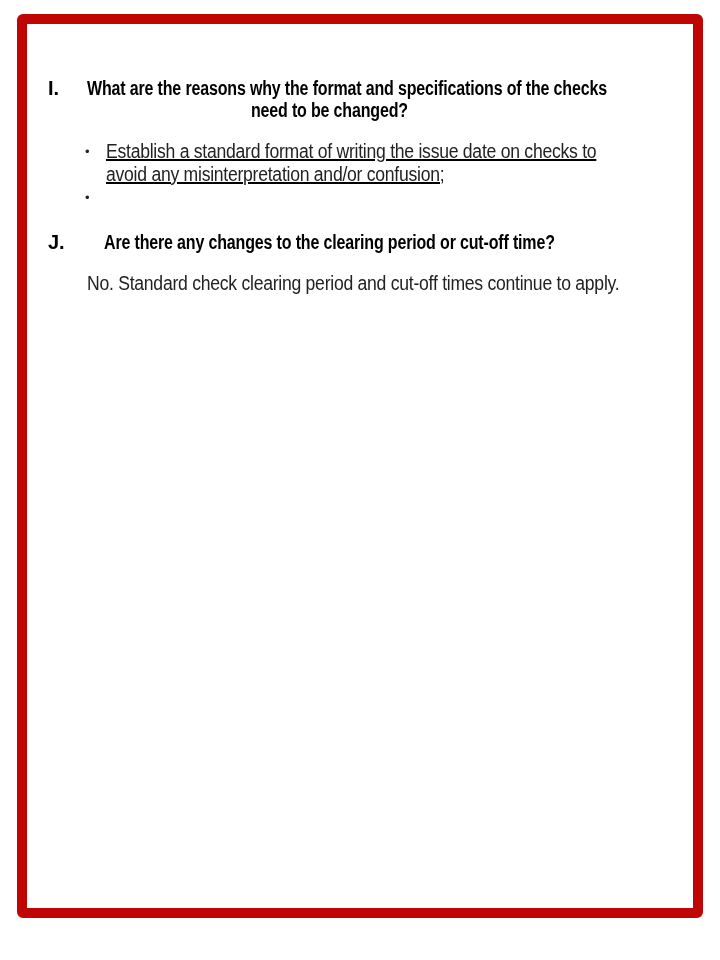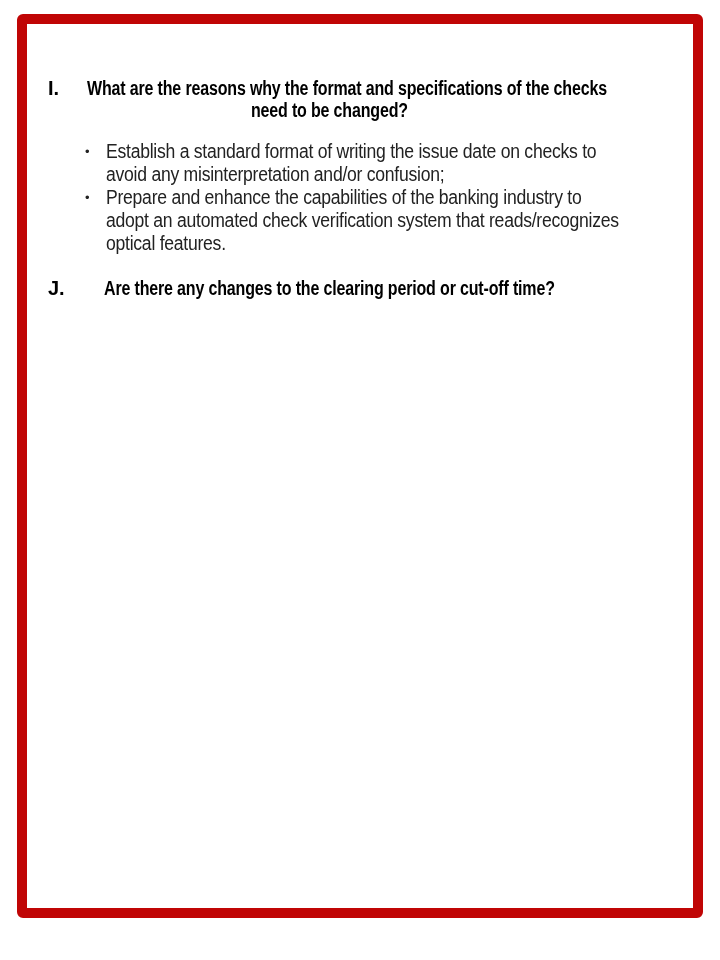--- a/index.html
+++ b/index.html
@@ -66,21 +66,21 @@
     display: flex;
     padding-left: 58px;
   }
   .bglyph {
     flex: 0 0 21px;
     width: 21px;
     font-size: 13px;
     line-height: 23px;
     color: #222222;
   }
-  .blines { flex: 1 1 auto; min-width: 0; }
+  .blines { flex: 1 1 auto; min-width: 0; text-decoration: underline; }
   .faq-second { margin-top: 22px; }
   .answer {
     margin-top: 19px;
     padding-left: 60px;
   }
 </style>
 </head>
 <body>
 
 <div class="frame">
@@ -98,32 +98,30 @@
       <div class="bullets">
         <div class="brow">
           <span class="bglyph">•</span>
           <div class="blines">
             <div class="line bodyline">Establish a standard format of writing the issue date on checks to</div>
             <div class="line bodyline">avoid any misinterpretation and/or confusion;</div>
           </div>
         </div>
         <div class="brow">
           <span class="bglyph">•</span>
-          <div class="blines">
-            <div class="line bodyline">Prepare and enhance the capabilities of the banking industry to</div>
-            <div class="line bodyline">adopt an automated check verification system that reads/recognizes</div>
-            <div class="line bodyline">optical features.</div>
-          </div>
         </div>
       </div>
     </section>
 
     <section class="faq-second">
       <div class="qrow">
         <span class="qlabel">J.</span>
         <div class="qlines">
           <div class="line head">Are there any changes to the clearing period or cut-off time?</div>
         </div>
       </div>
+      <div class="answer">
+        <div class="line bodyline">No. Standard check clearing period and cut-off times continue to apply.</div>
+      </div>
     </section>
 
   </div>
 </div>
 
 </body></html>

